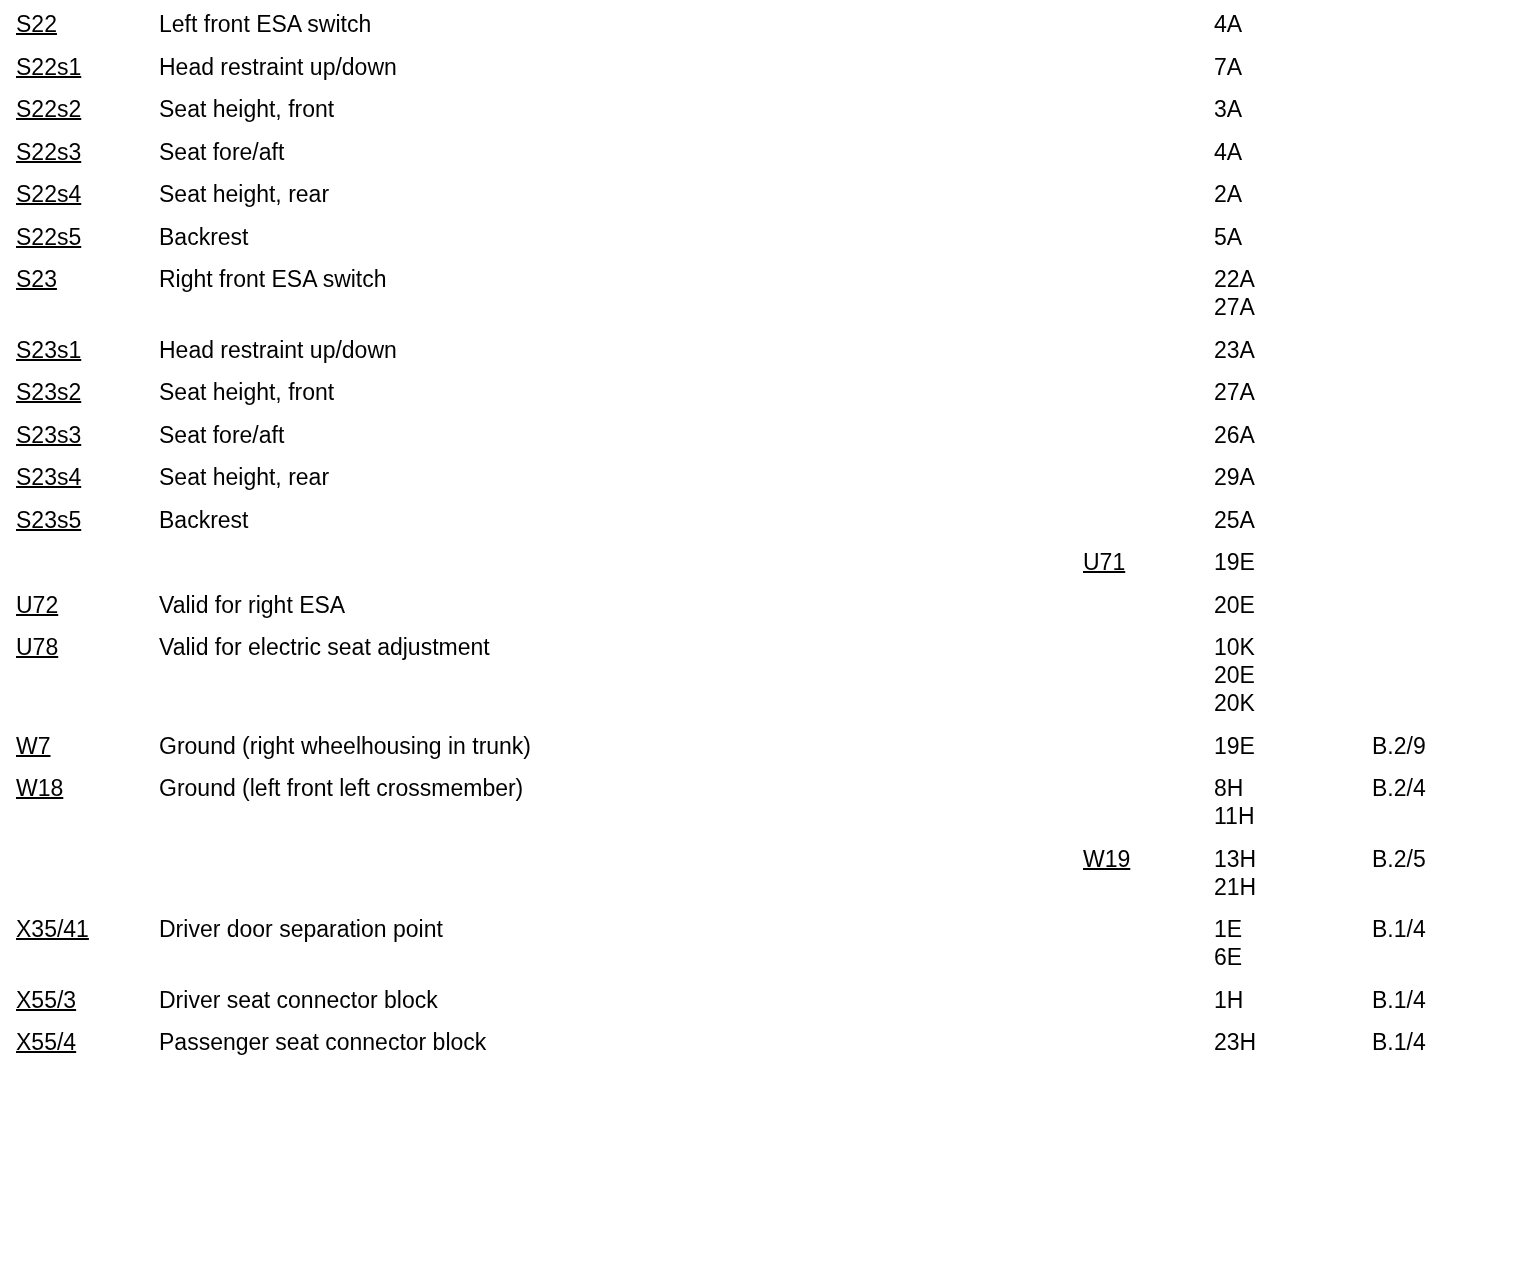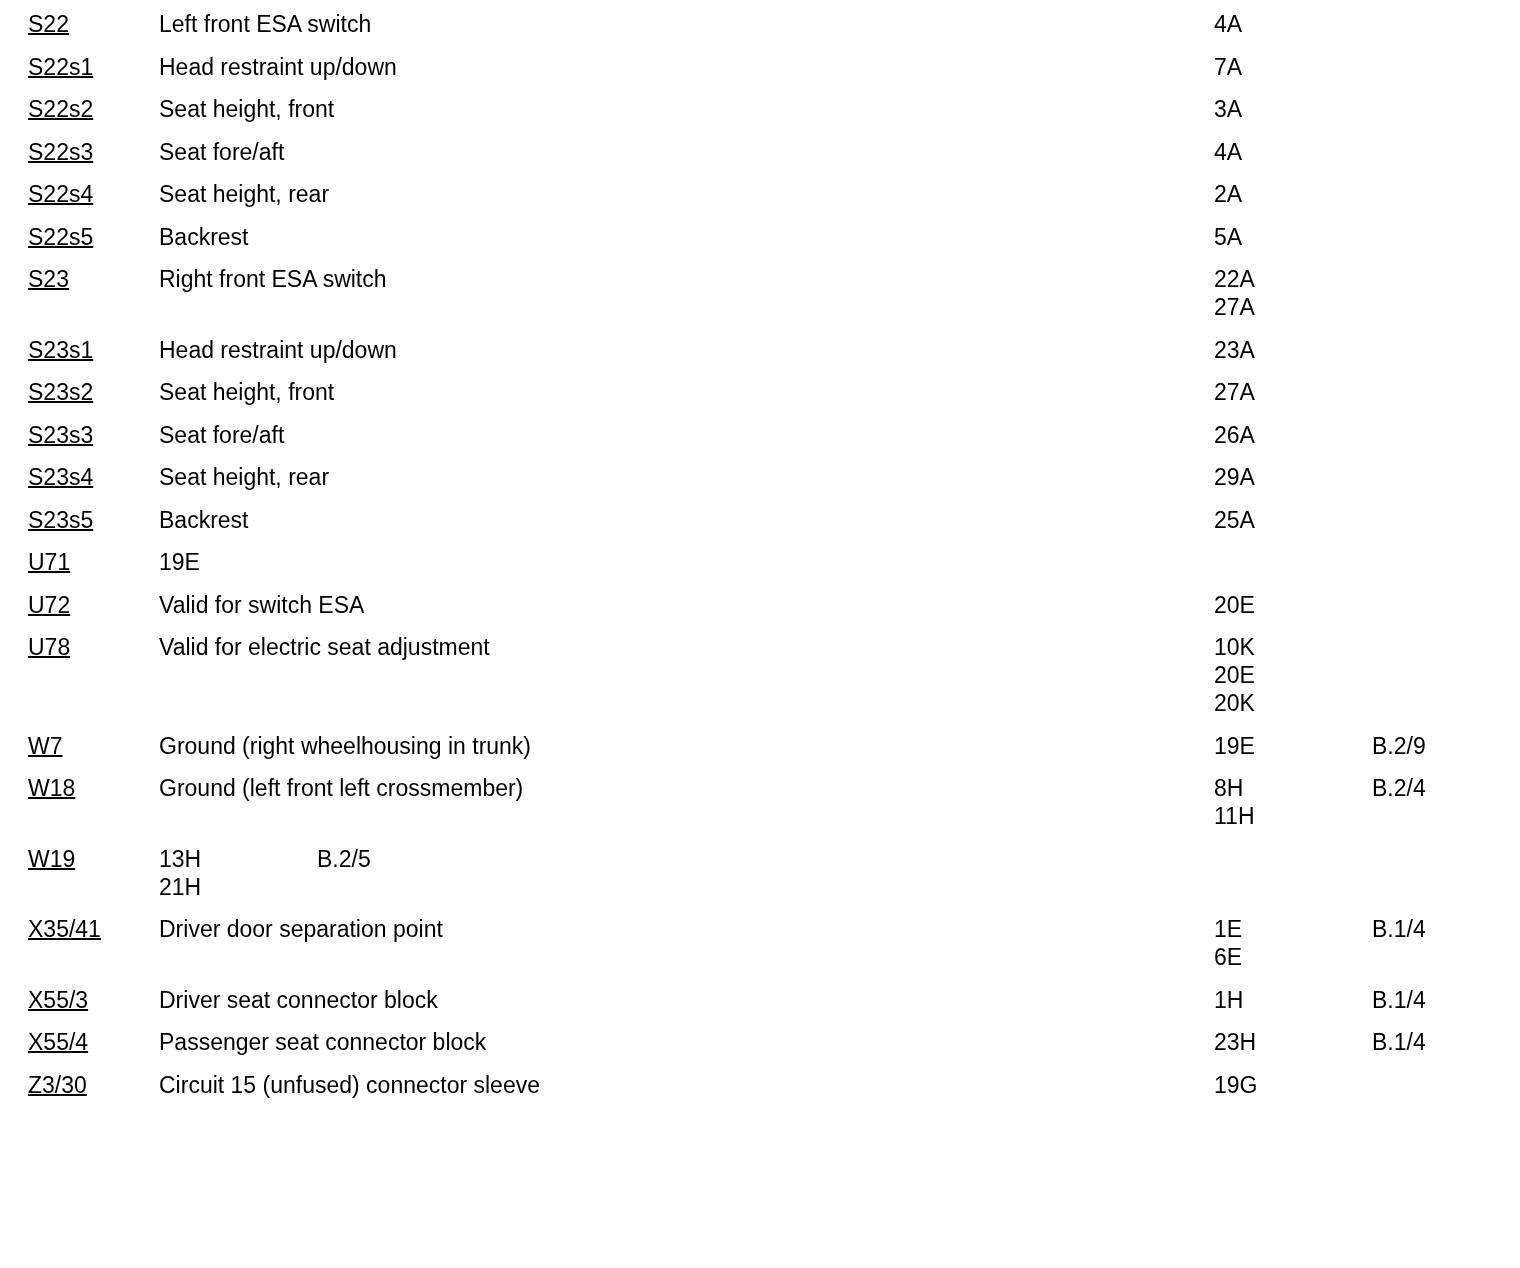--- a/index.html
+++ b/index.html
@@ -17,36 +17,38 @@
     font-size: 23px;
     line-height: 28px;
     box-sizing: border-box;
     padding-top: 10px;
     overflow: hidden;
   }
   .row {
     display: flex;
     align-items: flex-start;
     margin-bottom: 14.5px;
+    justify-content: flex-end;
   }
   .cell {
     box-sizing: border-box;
     flex-shrink: 0;
   }
   .c-code {
     width: 159px;
     padding-left: 28px;
   }
   .c-code .code-text {
     text-decoration: underline;
     text-decoration-thickness: 2px;
   }
   .c-desc {
     width: 1055px;
     padding-right: 25px;
+    margin-left: 12px;
   }
   .c-loc {
     width: 158px;
   }
   .c-ref {
     width: 148px;
   }
 </style>
 </head>
 <body>
@@ -180,21 +182,21 @@
     </div>
     <div class="cell c-loc">
           <div>19E</div>
         </div>
     <div class="cell c-ref"></div>
   </div>
       <div class="row">
     <div class="cell c-code">
       <span class="code-text">U72</span>
     </div>
-    <div class="cell c-desc">Valid for switch ESA</div>
+    <div class="cell c-desc">Valid for right ESA</div>
     <div class="cell c-loc">
           <div>20E</div>
         </div>
     <div class="cell c-ref"></div>
   </div>
       <div class="row">
     <div class="cell c-code">
       <span class="code-text">U78</span>
     </div>
     <div class="cell c-desc">Valid for electric seat adjustment</div>
@@ -260,24 +262,14 @@
       <div class="row">
     <div class="cell c-code">
       <span class="code-text">X55/4</span>
     </div>
     <div class="cell c-desc">Passenger seat connector block</div>
     <div class="cell c-loc">
           <div>23H</div>
         </div>
     <div class="cell c-ref">B.1/4</div>
   </div>
-      <div class="row">
-    <div class="cell c-code">
-      <span class="code-text">Z3/30</span>
-    </div>
-    <div class="cell c-desc">Circuit 15 (unfused) connector sleeve</div>
-    <div class="cell c-loc">
-          <div>19G</div>
-        </div>
-    <div class="cell c-ref"></div>
-  </div>
     </div>
 </div>
 
 </body></html>

